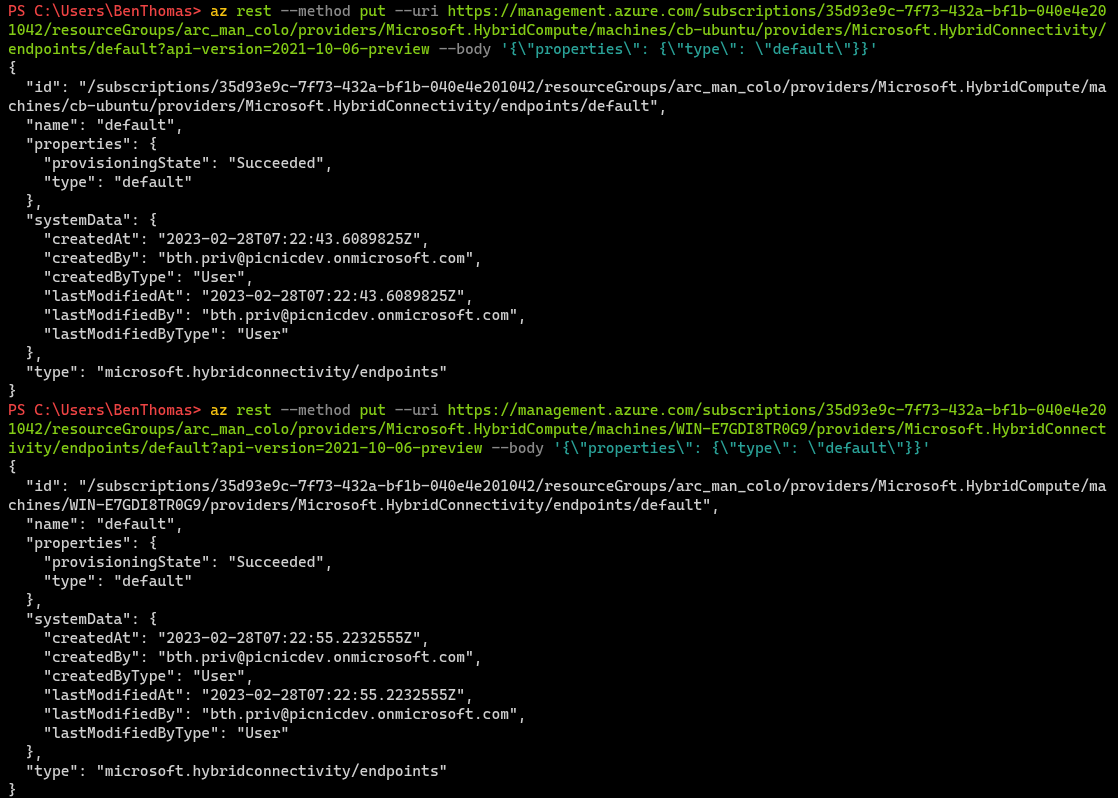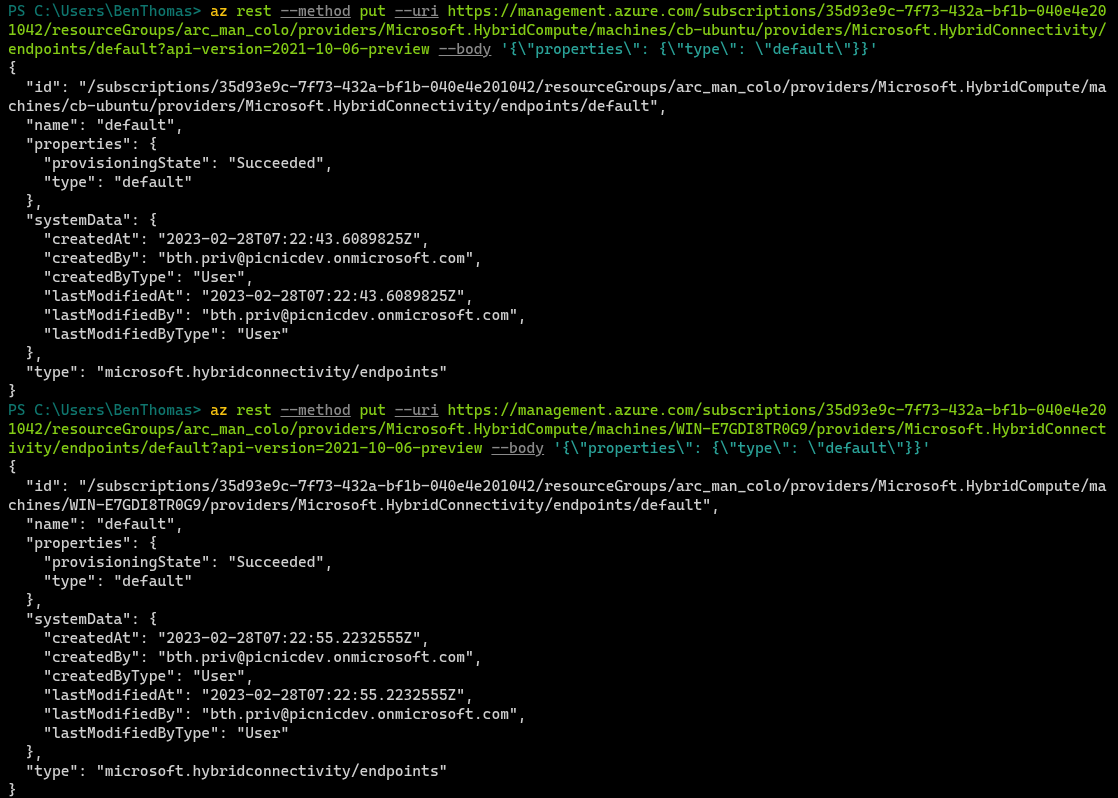--- a/index.html
+++ b/index.html
@@ -13,24 +13,24 @@
   pre.terminal {
     margin: 0;
     padding: 2px 8px 8px 8px;
     font-family: "Cascadia Mono", "Consolas", "Menlo", monospace;
     font-size: 15px;
     line-height: 19px;
     color: #d0d0d0;
     white-space: pre-wrap;
     word-break: break-all;
   }
-  .prompt  { color: #0f766e; }
+  .prompt  { color: #ef4444; }
   .cmd-az  { color: #f5c211; }   
   .cmd-arg { color: #84cc16; }
-  .flag    { color: #8a8a8a; text-decoration: underline; }   
+  .flag    { color: #8a8a8a; }   
   .body    { color: #2aa298; }   
   .out     { color: #d0d0d0; }
 </style>
 </head>
 <body>
 
 <pre class="terminal"><span><span class="prompt">PS C:\Users\BenThomas&gt; </span><span class="cmd-az">az</span><span class="cmd-arg"> rest </span><span class="flag">--method</span><span class="cmd-arg"> put </span><span class="flag">--uri</span><span class="cmd-arg"> https://management.azure.com/subscriptions/35d93e9c-7f73-432a-bf1b-040e4e201042/resourceGroups/arc_man_colo/providers/Microsoft.HybridCompute/machines/cb-ubuntu/providers/Microsoft.HybridConnectivity/endpoints/default?api-version=2021-10-06-preview </span><span class="flag">--body</span><span class="body"> '{\"properties\": {\"type\": \"default\"}}'</span></span>
 <span class="out">{
   "id": "/subscriptions/35d93e9c-7f73-432a-bf1b-040e4e201042/resourceGroups/arc_man_colo/providers/Microsoft.HybridCompute/machines/cb-ubuntu/providers/Microsoft.HybridConnectivity/endpoints/default",
   "name": "default",

